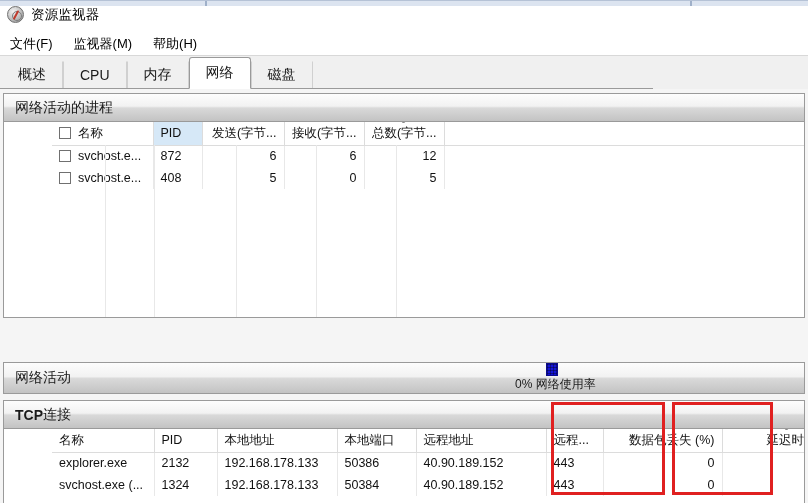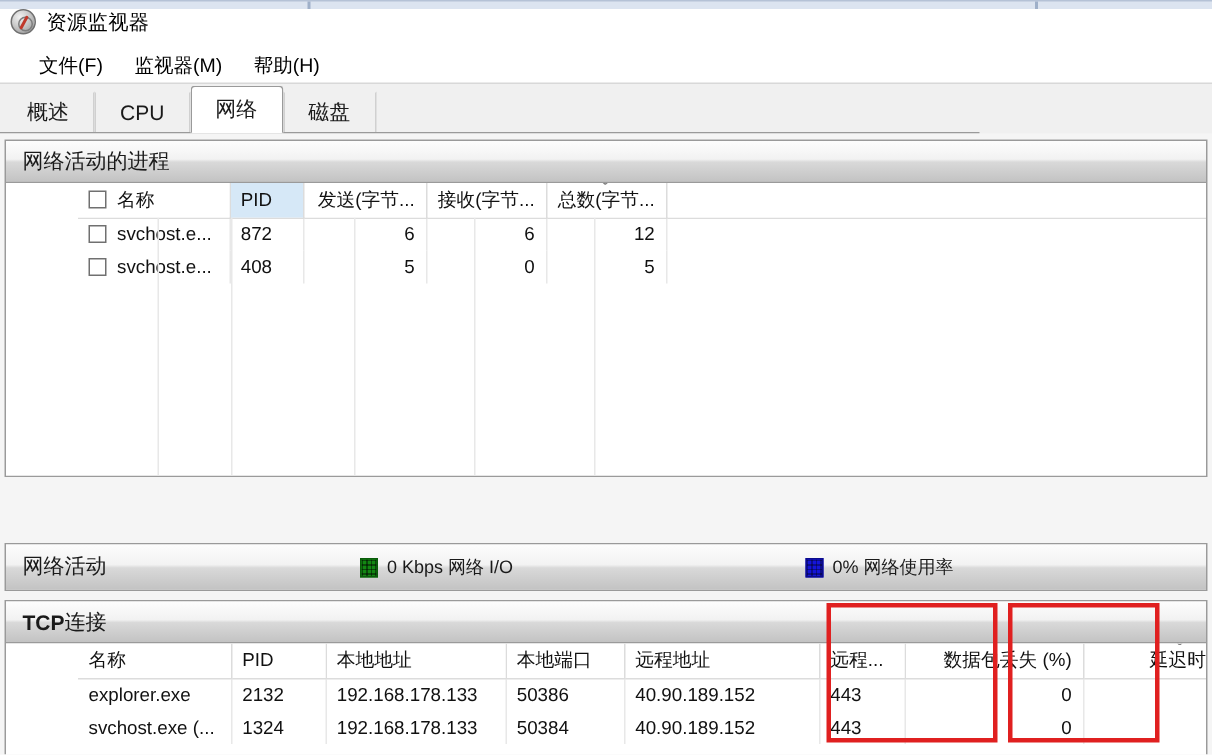--- a/index.html
+++ b/index.html
@@ -56,21 +56,21 @@
   }
   .title-text {
     font-size: 13.5px; color: #000; letter-spacing: 0.2px;
   }
 
   
   .menubar {
     position: absolute; left: 0; top: 32px; width: 808px; height: 24px;
     background: #ffffff;
     display: flex; align-items: center;
-    padding-left: 24px;
+    padding-left: 8px;
     border-bottom: 1px solid #d8d8d8;
   }
   .menu-item {
     font-size: 13px; color: #000;
     padding: 2px 9px 2px 2px;
     margin-right: 10px;
     cursor: default;
     white-space: nowrap;
   }
 
@@ -253,20 +253,21 @@
 
   <div class="menubar">
     <div class="menu-item">文件(F)</div>
     <div class="menu-item">监视器(M)</div>
     <div class="menu-item">帮助(H)</div>
   </div>
 
   <div class="tabstrip">
     <div class="tab first">概述</div>
     <div class="tab">CPU</div>
+    <div class="tab">内存</div>
     <div class="tab active">网络</div>
     <div class="tab">磁盘</div>
   </div>
 
   <div class="page">
 
     <div class="panel">
       <div class="panel-header">
         <span class="panel-title">网络活动的进程</span>
       </div>
@@ -324,25 +325,21 @@
             </tr>
           </tbody>
         </table>
       </div>
     </div>
 
     <div class="panel" style="margin-bottom:6px;margin-top:44px;">
       <div class="panel-header" style="height:30px;border-bottom:none;">
         <span class="panel-title">网络活动</span>
         <div class="summary-items">
-          <div class="summary-item" style="left:236px;">
-            <span class="sw green"></span>
-            <span>0 Kbps 网络 I/O</span>
-          </div>
-          <div class="summary-item" style="left:533px;">
+          <div class="summary-item" style="left:511px;flex-direction:column;">
             <span class="sw blue"></span>
             <span>0% 网络使用率</span>
           </div>
         </div>
       </div>
     </div>
 
     <div class="panel">
       <div class="panel-header">
         <span class="panel-title bold">TCP</span>

